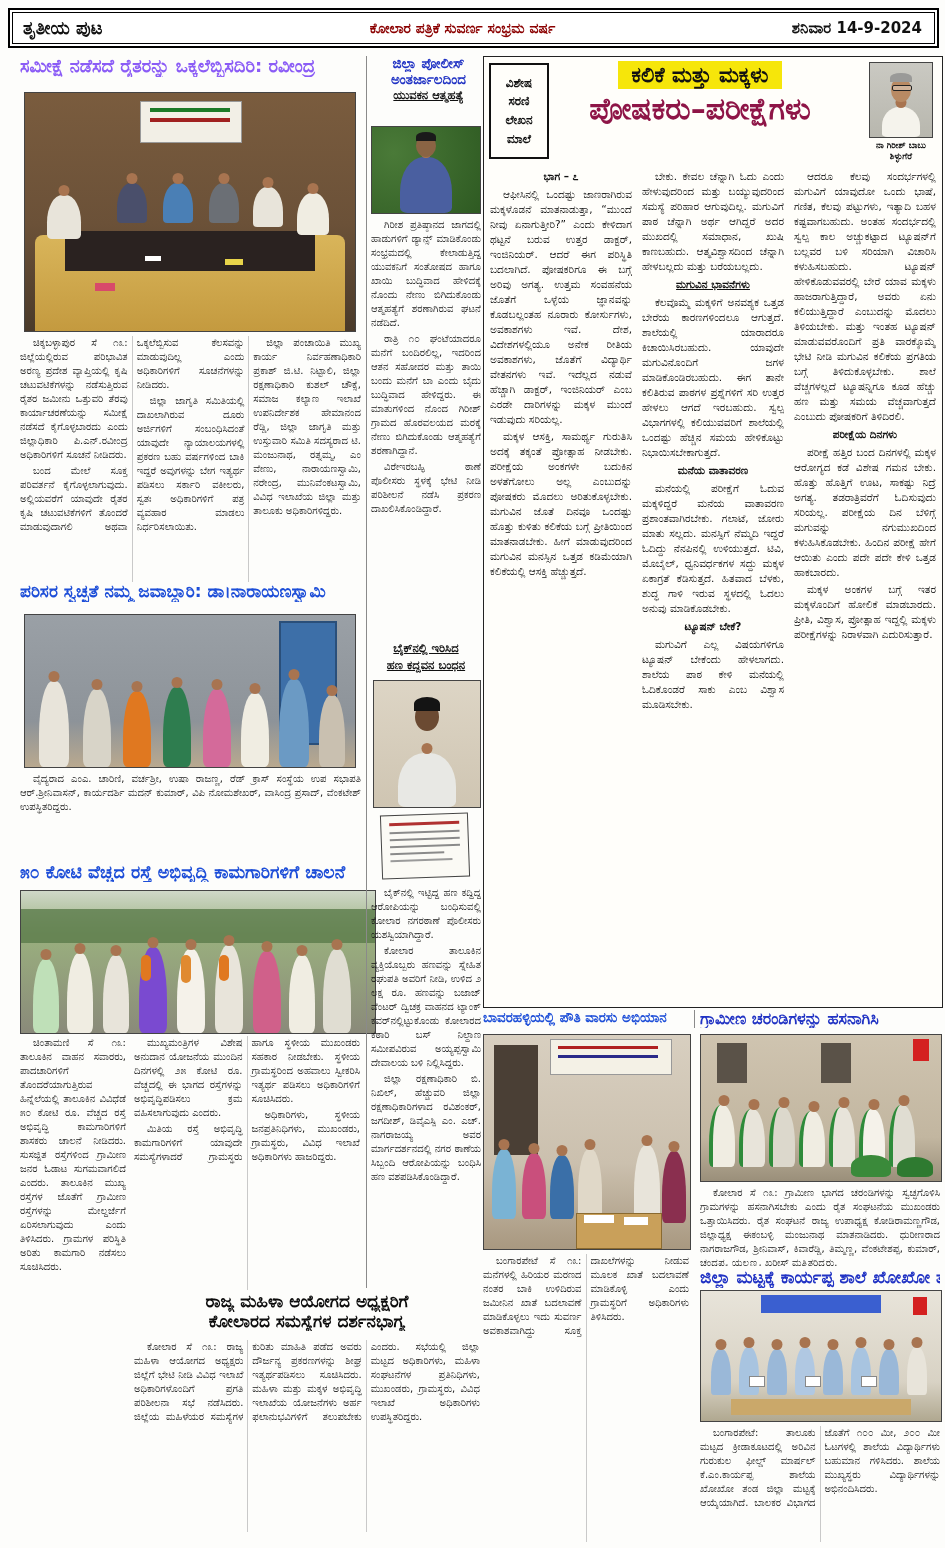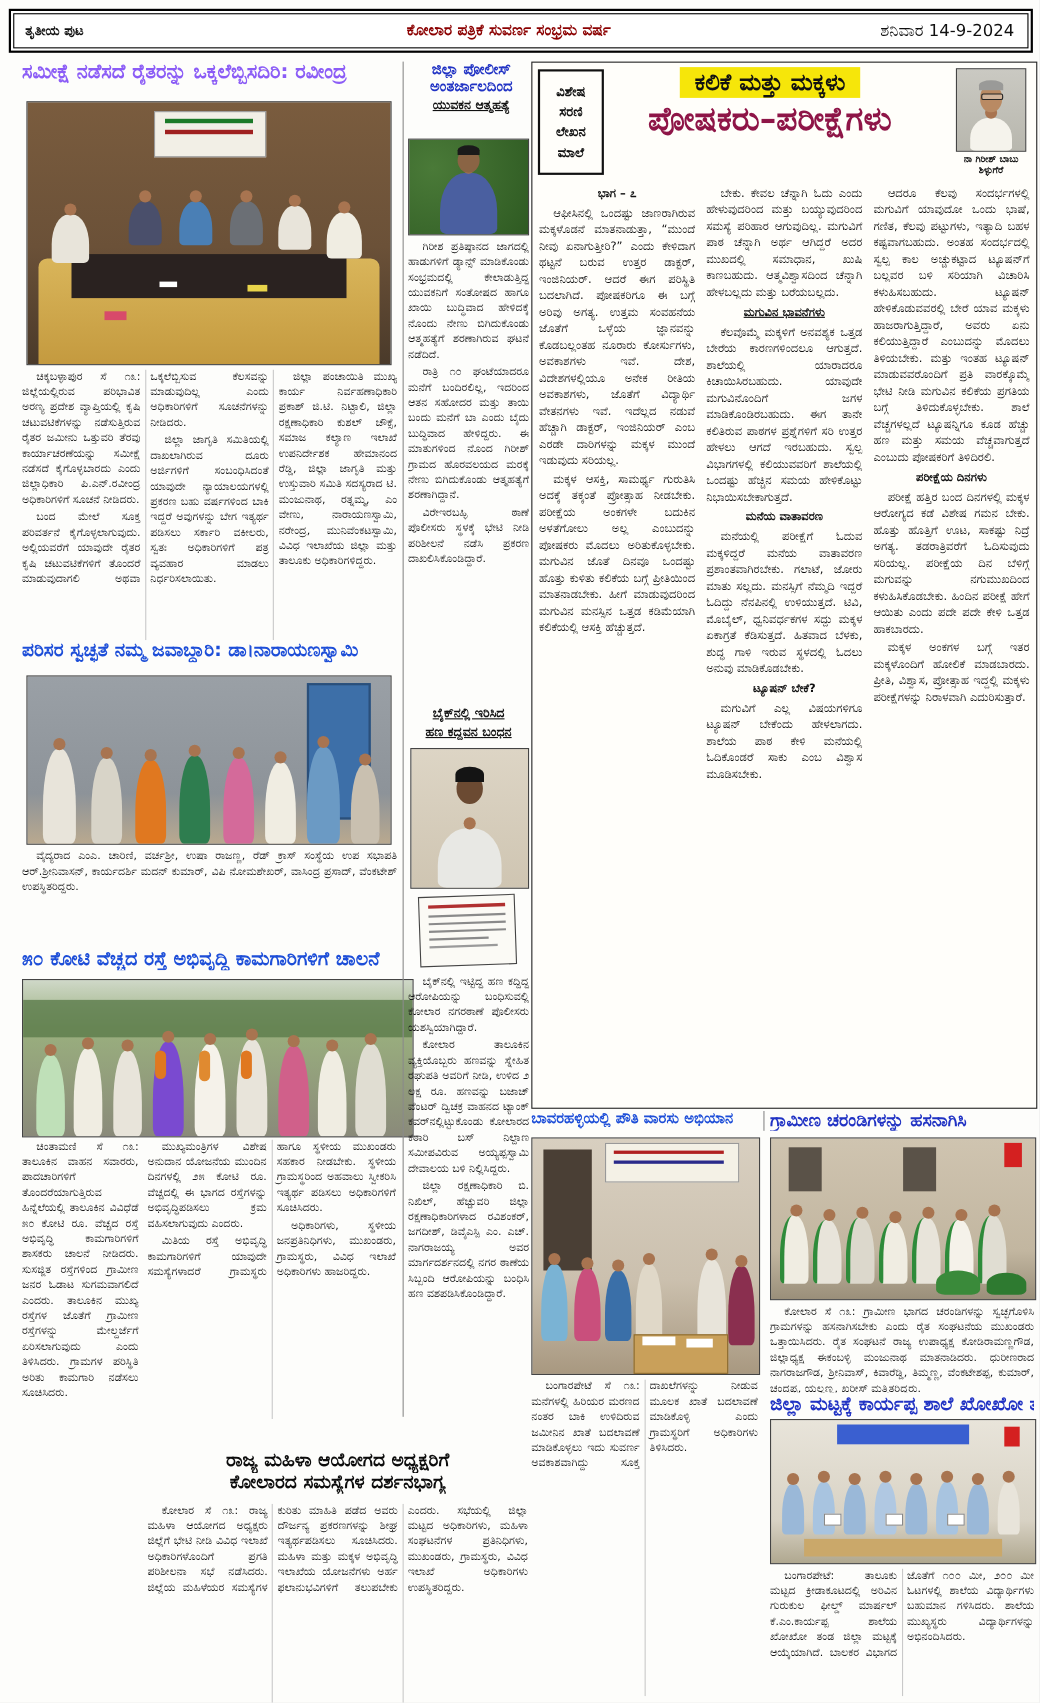--- a/index.html
+++ b/index.html
@@ -2,23 +2,23 @@
 <html><head>
 <meta charset="utf-8">
 <style>
   html,body{margin:0;padding:0;background:#e9e9e9;}
   .page{position:relative;width:945px;height:1548px;background:#fdfdfb;margin:0 auto;
         font-family:"DejaVu Sans",sans-serif;color:#111;overflow:hidden;}
   .abs{position:absolute;}
   
   .banner{left:8px;top:8px;width:927px;height:36px;border:2px solid #000;background:#fff;}
   .banner-inner{position:absolute;inset:2px;border:1px solid #000;display:flex;align-items:center;}
-  .banner-left{width:170px;padding-left:10px;font-weight:bold;font-size:12px;}
+  .banner-left{width:170px;padding-left:10px;font-weight:bold;font-size:18px;}
   .banner-center{flex:1;text-align:center;font-weight:bold;font-size:14px;color:#8b0000;}
-  .banner-right{width:190px;text-align:right;padding-right:12px;font-weight:normal;font-size:15px;}
+  .banner-right{width:190px;text-align:right;padding-right:12px;font-weight:bold;font-size:15px;}
   
   .hl{font-weight:bold;line-height:1.15;white-space:nowrap;overflow:hidden;}
   .hl-green{color:#8b5cf6;font-size:18px;}
   .hl-red{color:#1d4ed8;font-size:17px;}
   .hl-blue{color:#2133c4;font-size:13.5px;text-align:center;white-space:normal;}
   .hl-black{color:#0c0c0c;font-size:17px;text-align:center;white-space:normal;}
   
   .bt{font-size:10px;line-height:14px;text-align:justify;color:#151515;overflow:hidden;}
   .bt p{margin:0 0 2px 0;text-indent:13px;}
   .cols3{column-count:3;column-gap:9px;column-rule:1px solid #c9c9c9;}
@@ -123,21 +123,21 @@
     <div class="bt" style="position:absolute;left:0;top:174px;width:106px;height:500px;">
       <p>ಚಿಂತಾಮಣಿ ಸೆ ೧೩: ತಾಲೂಕಿನ ವಾಹನ ಸವಾರರು, ಪಾದಚಾರಿಗಳಿಗೆ ತೊಂದರೆಯಾಗುತ್ತಿರುವ ಹಿನ್ನೆಲೆಯಲ್ಲಿ ತಾಲೂಕಿನ ವಿವಿಧೆಡೆ ೫೦ ಕೋಟಿ ರೂ. ವೆಚ್ಚದ ರಸ್ತೆ ಅಭಿವೃದ್ಧಿ ಕಾಮಗಾರಿಗಳಿಗೆ ಶಾಸಕರು ಚಾಲನೆ ನೀಡಿದರು. ಸುಸಜ್ಜಿತ ರಸ್ತೆಗಳಿಂದ ಗ್ರಾಮೀಣ ಜನರ ಓಡಾಟ ಸುಗಮವಾಗಲಿದೆ ಎಂದರು. ತಾಲೂಕಿನ ಮುಖ್ಯ ರಸ್ತೆಗಳ ಜೊತೆಗೆ ಗ್ರಾಮೀಣ ರಸ್ತೆಗಳನ್ನು ಮೇಲ್ದರ್ಜೆಗೆ ಏರಿಸಲಾಗುವುದು ಎಂದು ತಿಳಿಸಿದರು. ಗ್ರಾಮಗಳ ಪರಿಸ್ಥಿತಿ ಅರಿತು ಕಾಮಗಾರಿ ನಡೆಸಲು ಸೂಚಿಸಿದರು.</p>
     </div>
     <div class="bt cols2" style="position:absolute;left:114px;top:174px;width:226px;height:254px;">
       <p>ಮುಖ್ಯಮಂತ್ರಿಗಳ ವಿಶೇಷ ಅನುದಾನ ಯೋಜನೆಯ ಮುಂದಿನ ದಿನಗಳಲ್ಲಿ ೨೫ ಕೋಟಿ ರೂ. ವೆಚ್ಚದಲ್ಲಿ ಈ ಭಾಗದ ರಸ್ತೆಗಳನ್ನು ಅಭಿವೃದ್ಧಿಪಡಿಸಲು ಕ್ರಮ ವಹಿಸಲಾಗುವುದು ಎಂದರು.</p>
       <p>ಮಿತಿಯ ರಸ್ತೆ ಅಭಿವೃದ್ಧಿ ಕಾಮಗಾರಿಗಳಿಗೆ ಯಾವುದೇ ಸಮಸ್ಯೆಗಳಾದರೆ ಗ್ರಾಮಸ್ಥರು ಹಾಗೂ ಸ್ಥಳೀಯ ಮುಖಂಡರು ಸಹಕಾರ ನೀಡಬೇಕು. ಸ್ಥಳೀಯ ಗ್ರಾಮಸ್ಥರಿಂದ ಅಹವಾಲು ಸ್ವೀಕರಿಸಿ ಇತ್ಯರ್ಥ ಪಡಿಸಲು ಅಧಿಕಾರಿಗಳಿಗೆ ಸೂಚಿಸಿದರು.</p>
       <p>ಅಧಿಕಾರಿಗಳು, ಸ್ಥಳೀಯ ಜನಪ್ರತಿನಿಧಿಗಳು, ಮುಖಂಡರು, ಗ್ರಾಮಸ್ಥರು, ವಿವಿಧ ಇಲಾಖೆ ಅಧಿಕಾರಿಗಳು ಹಾಜರಿದ್ದರು.</p>
     </div>
   </div>
 
-  <div class="abs" style="left:134px;top:1292px;width:346px;margin-top:27px;">
+  <div class="abs" style="left:134px;top:1292px;width:346px;">
     <div class="hl hl-black">ರಾಜ್ಯ ಮಹಿಳಾ ಆಯೋಗದ ಅಧ್ಯಕ್ಷರಿಗೆ</div>
     <div class="hl hl-black">ಕೋಲಾರದ ಸಮಸ್ಯೆಗಳ ದರ್ಶನಭಾಗ್ಯ</div>
     <div class="bt cols3" style="position:absolute;left:0;top:48px;width:346px;height:192px;">
       <p>ಕೋಲಾರ ಸೆ ೧೩: ರಾಜ್ಯ ಮಹಿಳಾ ಆಯೋಗದ ಅಧ್ಯಕ್ಷರು ಜಿಲ್ಲೆಗೆ ಭೇಟಿ ನೀಡಿ ವಿವಿಧ ಇಲಾಖೆ ಅಧಿಕಾರಿಗಳೊಂದಿಗೆ ಪ್ರಗತಿ ಪರಿಶೀಲನಾ ಸಭೆ ನಡೆಸಿದರು. ಜಿಲ್ಲೆಯ ಮಹಿಳೆಯರ ಸಮಸ್ಯೆಗಳ ಕುರಿತು ಮಾಹಿತಿ ಪಡೆದ ಅವರು ದೌರ್ಜನ್ಯ ಪ್ರಕರಣಗಳನ್ನು ಶೀಘ್ರ ಇತ್ಯರ್ಥಪಡಿಸಲು ಸೂಚಿಸಿದರು. ಮಹಿಳಾ ಮತ್ತು ಮಕ್ಕಳ ಅಭಿವೃದ್ಧಿ ಇಲಾಖೆಯ ಯೋಜನೆಗಳು ಅರ್ಹ ಫಲಾನುಭವಿಗಳಿಗೆ ತಲುಪಬೇಕು ಎಂದರು. ಸಭೆಯಲ್ಲಿ ಜಿಲ್ಲಾ ಮಟ್ಟದ ಅಧಿಕಾರಿಗಳು, ಮಹಿಳಾ ಸಂಘಟನೆಗಳ ಪ್ರತಿನಿಧಿಗಳು, ಮುಖಂಡರು, ಗ್ರಾಮಸ್ಥರು, ವಿವಿಧ ಇಲಾಖೆ ಅಧಿಕಾರಿಗಳು ಉಪಸ್ಥಿತರಿದ್ದರು.</p>
     </div>
   </div>
 
   <div class="abs vline-l" style="left:366px;top:56px;width:115px;height:1232px;padding-left:4px;">
     <div class="hl hl-blue">ಜಿಲ್ಲಾ ಪೋಲೀಸ್</div>
     <div class="hl hl-blue">ಅಂತರ್ಜಾಲದಿಂದ</div>

